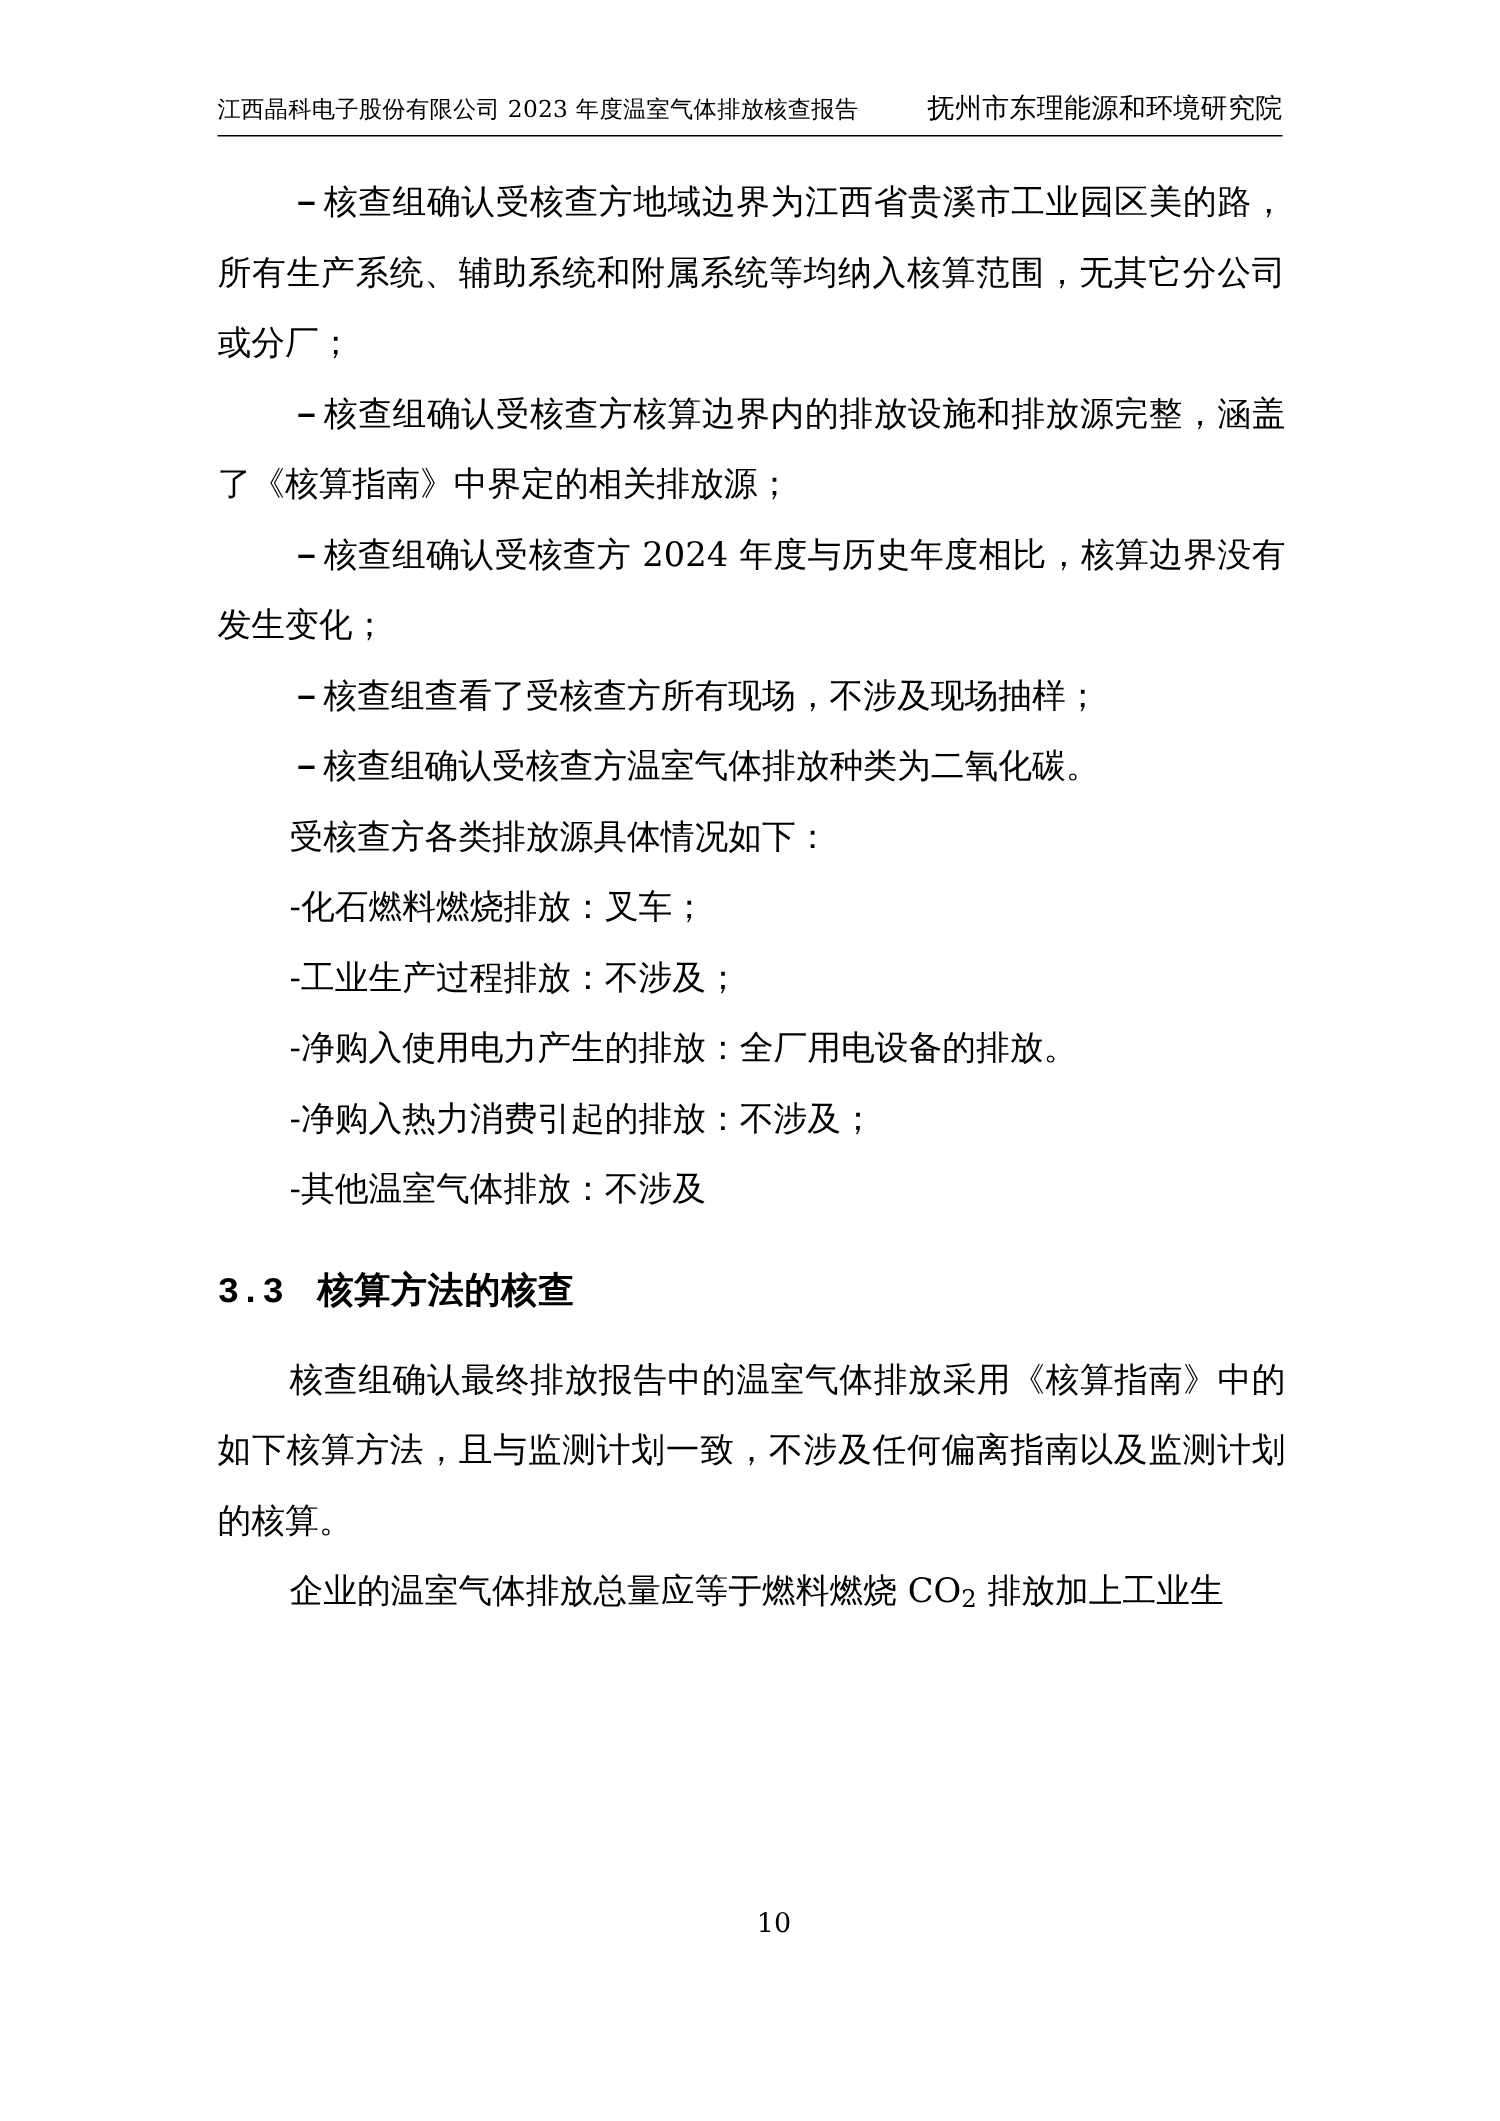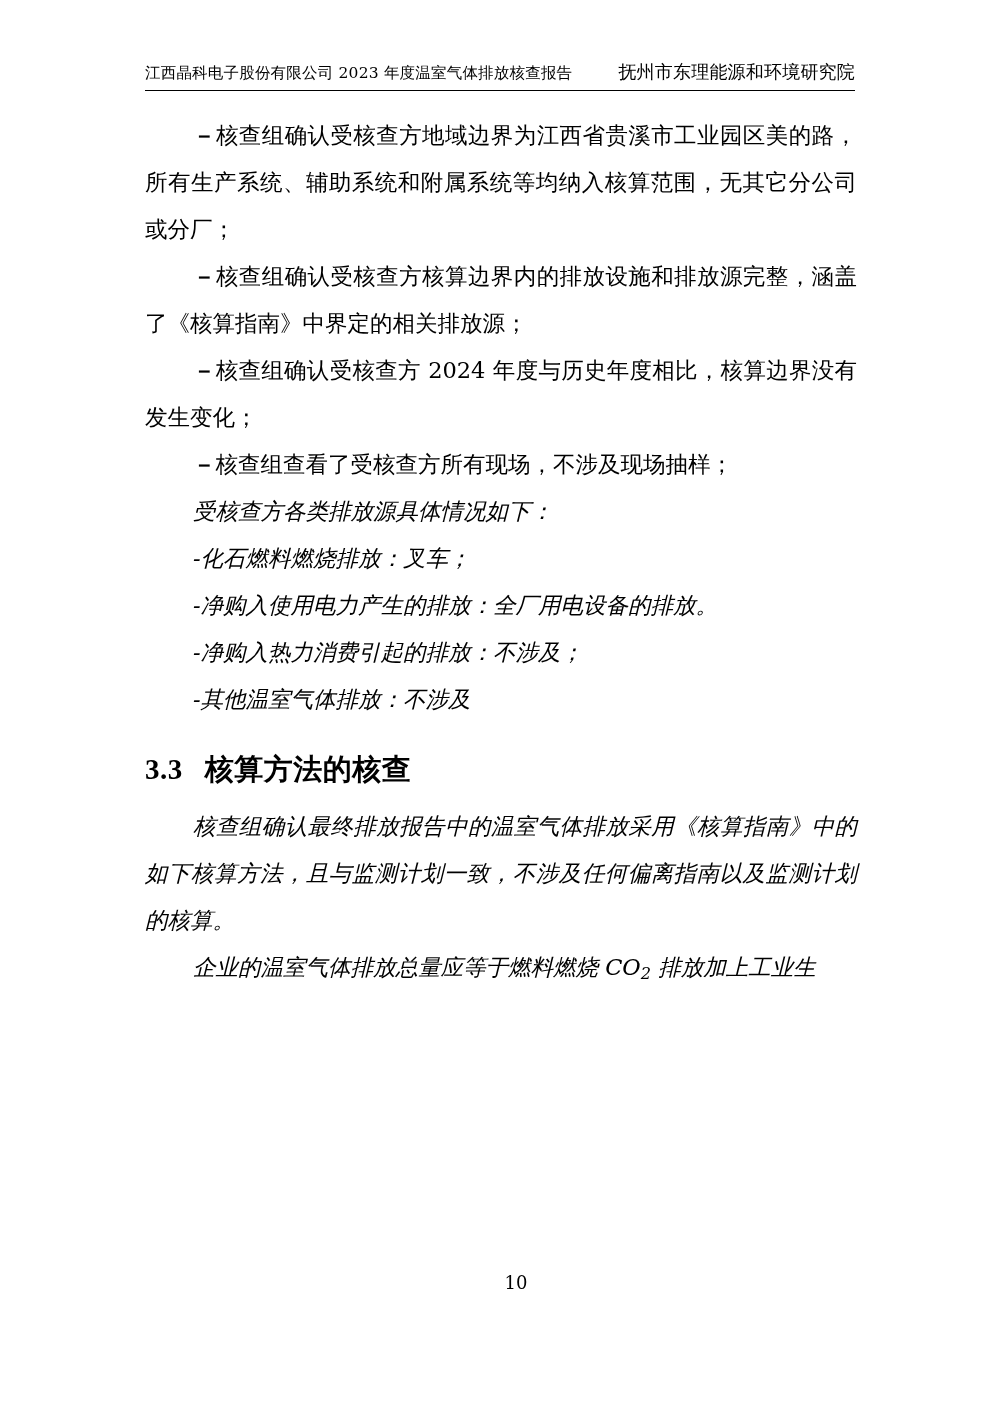--- a/index.html
+++ b/index.html
@@ -53,34 +53,33 @@
   }
   p {
     margin: 0;
     font-size: 22.5px;
     line-height: 47px;
     text-align: justify;
     text-justify: inter-ideograph;
   }
   .indent {
     text-indent: 48px;
-    font-style: italic;
   }
   .bullet-item {
     position: relative;
     text-indent: 48px;
   }
   .bullet-item .dash {
     font-weight: bold;
   }
   h2.section {
     margin: 0;
-    font-size: 29px;
+    font-size: 24px;
     font-weight: bold;
-    font-family: Liberation Serif, serif;
+    font-family: Liberation Mono, monospace;
     line-height: 56px;
     padding-top: 18px;
     padding-bottom: 6px;
     letter-spacing: 0.5px;
   }
   h2.section .num {
     margin-right: 22px;
   }
   .pagenum {
     position: absolute;
@@ -110,24 +109,26 @@
   <div class="content">
 
     <p class="bullet-item"><span class="dash">－</span><span class="sp">核查组确认受核查方地域边界为江西省贵溪市工业园区美的路，所有生产系统、辅助系统和附属系统等均纳入核算范围，无其它分公司或分厂；</span></p>
 
     <p class="bullet-item"><span class="dash">－</span><span class="sp">核查组确认受核查方核算边界内的排放设施和排放源完整，涵盖了《核算指南》中界定的相关排放源；</span></p>
 
     <p class="bullet-item"><span class="dash">－</span><span class="sp">核查组确认受核查方 2024 年度与历史年度相比，核算边界没有发生变化；</span></p>
 
     <p class="bullet-item"><span class="dash">－</span><span class="sp">核查组查看了受核查方所有现场，不涉及现场抽样；</span></p>
 
+    <p class="bullet-item"><span class="dash">－</span><span class="sp">核查组确认受核查方温室气体排放种类为二氧化碳。</span></p>
 
     <p class="indent">受核查方各类排放源具体情况如下：</p>
 
     <p class="indent">-化石燃料燃烧排放：叉车；</p>
+    <p class="indent">-工业生产过程排放：不涉及；</p>
     <p class="indent">-净购入使用电力产生的排放：全厂用电设备的排放。</p>
     <p class="indent">-净购入热力消费引起的排放：不涉及；</p>
     <p class="indent">-其他温室气体排放：不涉及</p>
 
 
     <h2 class="section">
       <span class="num">3.3</span><span>核算方法的核查</span>
     </h2>
 
     <p class="indent">核查组确认最终排放报告中的温室气体排放采用《核算指南》中的如下核算方法，且与监测计划一致，不涉及任何偏离指南以及监测计划的核算。</p>

